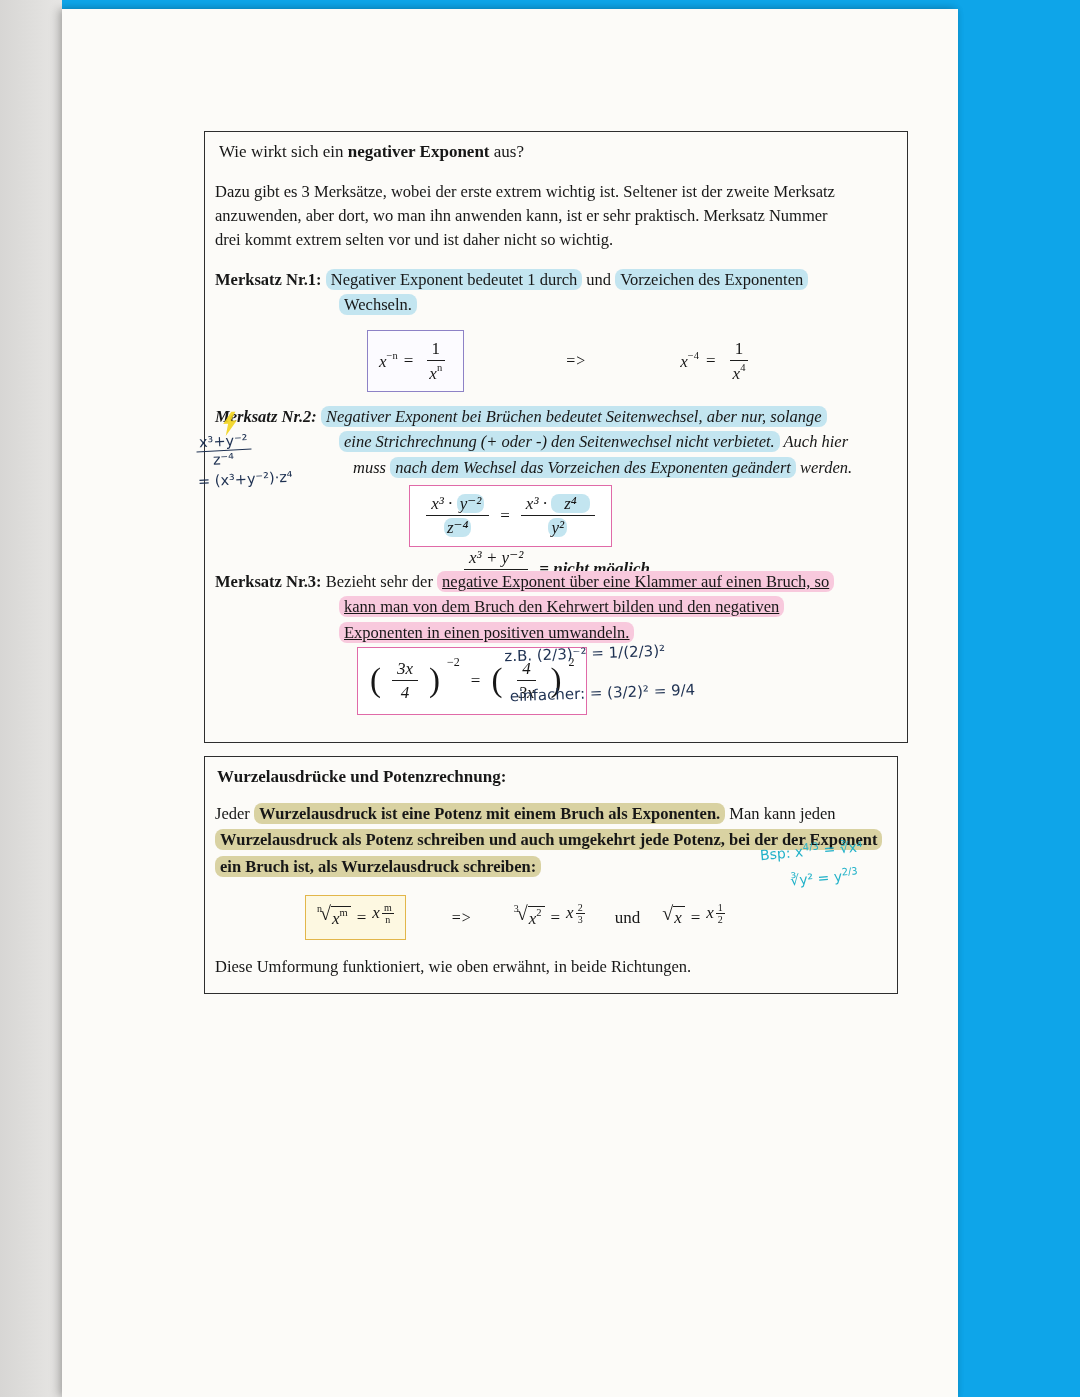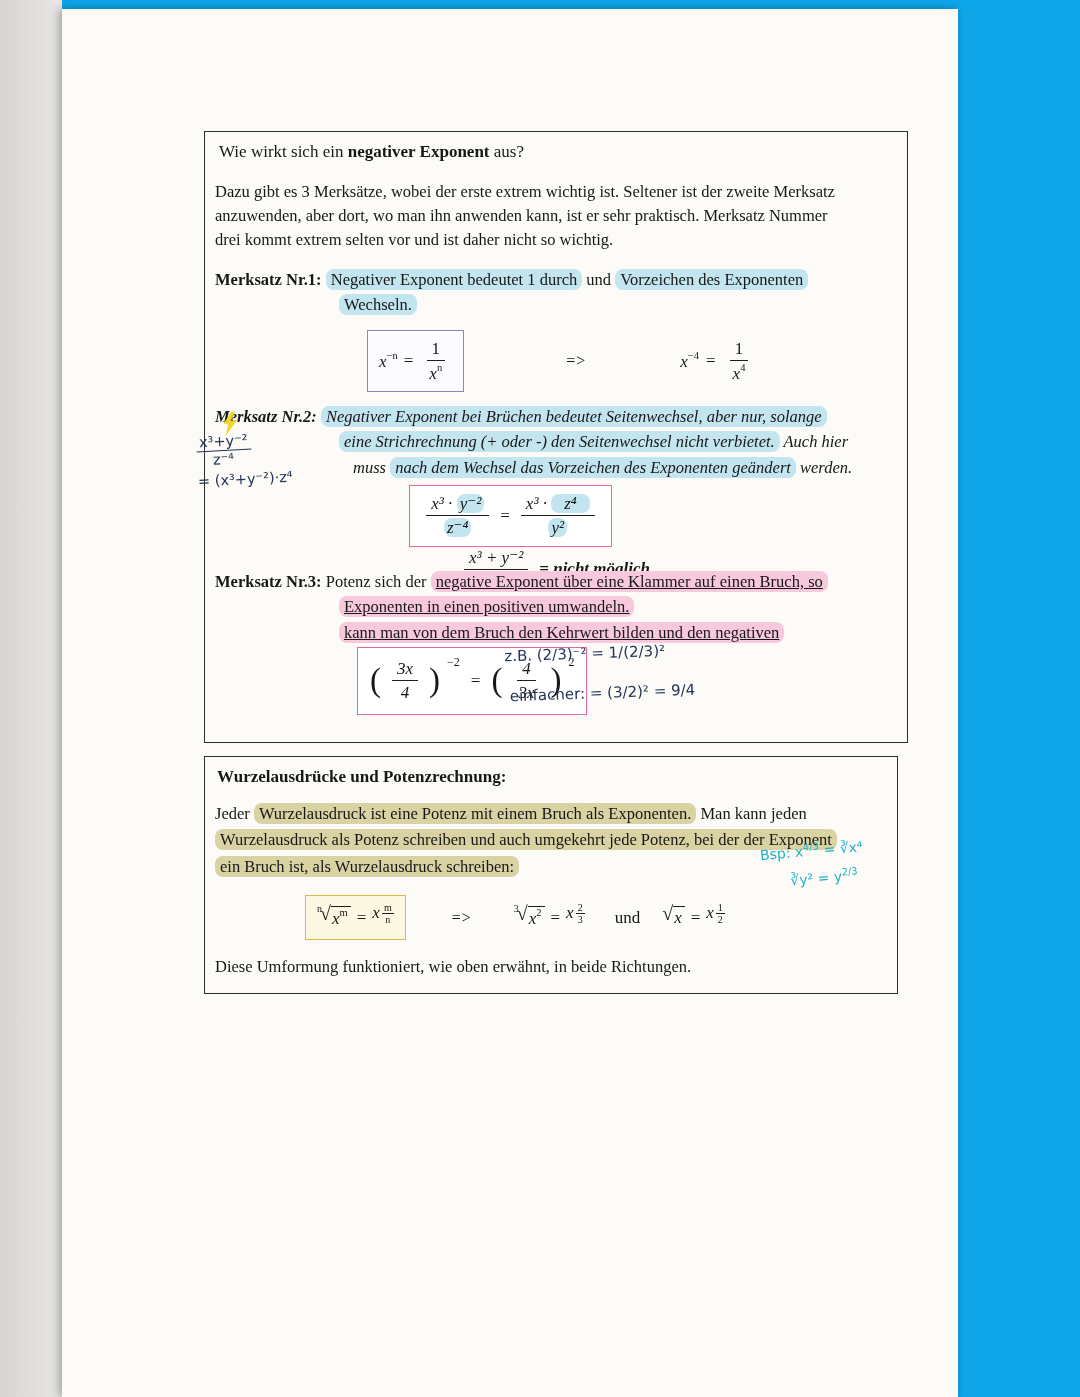--- a/index.html
+++ b/index.html
@@ -17,21 +17,21 @@
   .mbox { position:absolute; border:1.5px solid #2e2e2e; }
   .abs { position:absolute; }
   .line { white-space:nowrap; }
   .body-text { font-size:16.5px; line-height:1.45; }
   .merksatz { font-size:16.5px; line-height:1.42; }
   .cont { padding-left:124px; margin-top:2px; }
   .cont-deep { padding-left:138px; margin-top:2px; }
   .hl { border-radius:8px; padding:1px 5px; }
   .hl.blue  { background:var(--blue_hl,  #c3e5f0); }
   .hl.pink  { background:var(--pink_hl,  #f8c9dd);text-decoration:underline; }
-  .hl.olive { background:var(--olive_hl, #d9d2a2); }
+  .hl.olive { background:var(--olive_hl, #d9d2a2);font-weight:bold; }
   .mlabel { font-weight:bold; }
   .mi { font-style:italic; }
   sup.e { font-size:0.62em; position:relative; top:-0.12em; }
   .frac { display:inline-flex; flex-direction:column; align-items:center;
     vertical-align:middle; margin:0 5px; line-height:1.25; }
   .frac .num { padding:0 5px 1px; border-bottom:1.4px solid #1d1d1d; }
   .frac .den { padding:1px 5px 0; }
   .formula-row { display:flex; align-items:center; font-size:17px; }
   .fbox { display:inline-flex; align-items:center; gap:6px; padding:7px 11px; font-size:17px; background:#fff; }
   .fbox.purple { border:1.6px solid var(--purple_border,#8d82c6); background:#fcfbff; }
@@ -141,27 +141,27 @@
             <span class="num mi">x³ + y⁻²</span>
             <span class="den mi">z⁻⁴ − x²</span>
           </span>
           <i class="res" style="margin-left:6px;">= nicht möglich</i>
         </span>
       </div>
 
       <div class="abs merksatz" style="left:10px; top:438px;">
         <div class="line">
           <b class="mlabel">Merksatz Nr.3:</b>
-          <span>Potenz sich der </span><span class="hl pink">negative Exponent über eine Klammer auf einen Bruch, so</span>
+          <span>Bezieht sehr der </span><span class="hl pink">negative Exponent über eine Klammer auf einen Bruch, so</span>
+        </div>
+        <div class="cont line">
+          <span class="hl pink">kann man von dem Bruch den Kehrwert bilden und den negativen</span>
         </div>
         <div class="cont line">
           <span class="hl pink">Exponenten in einen positiven umwandeln.</span>
-        </div>
-        <div class="cont line">
-          <span class="hl pink">kann man von dem Bruch den Kehrwert bilden und den negativen</span>
         </div>
       </div>
 
       <div class="abs formula-row" style="left:152px; top:515px;">
         <span class="fbox pink" style="padding:10px 12px;">
           <span class="paren">(</span>
           <span class="frac mi">
             <span class="num">3x</span>
             <span class="den">4</span>
           </span>

